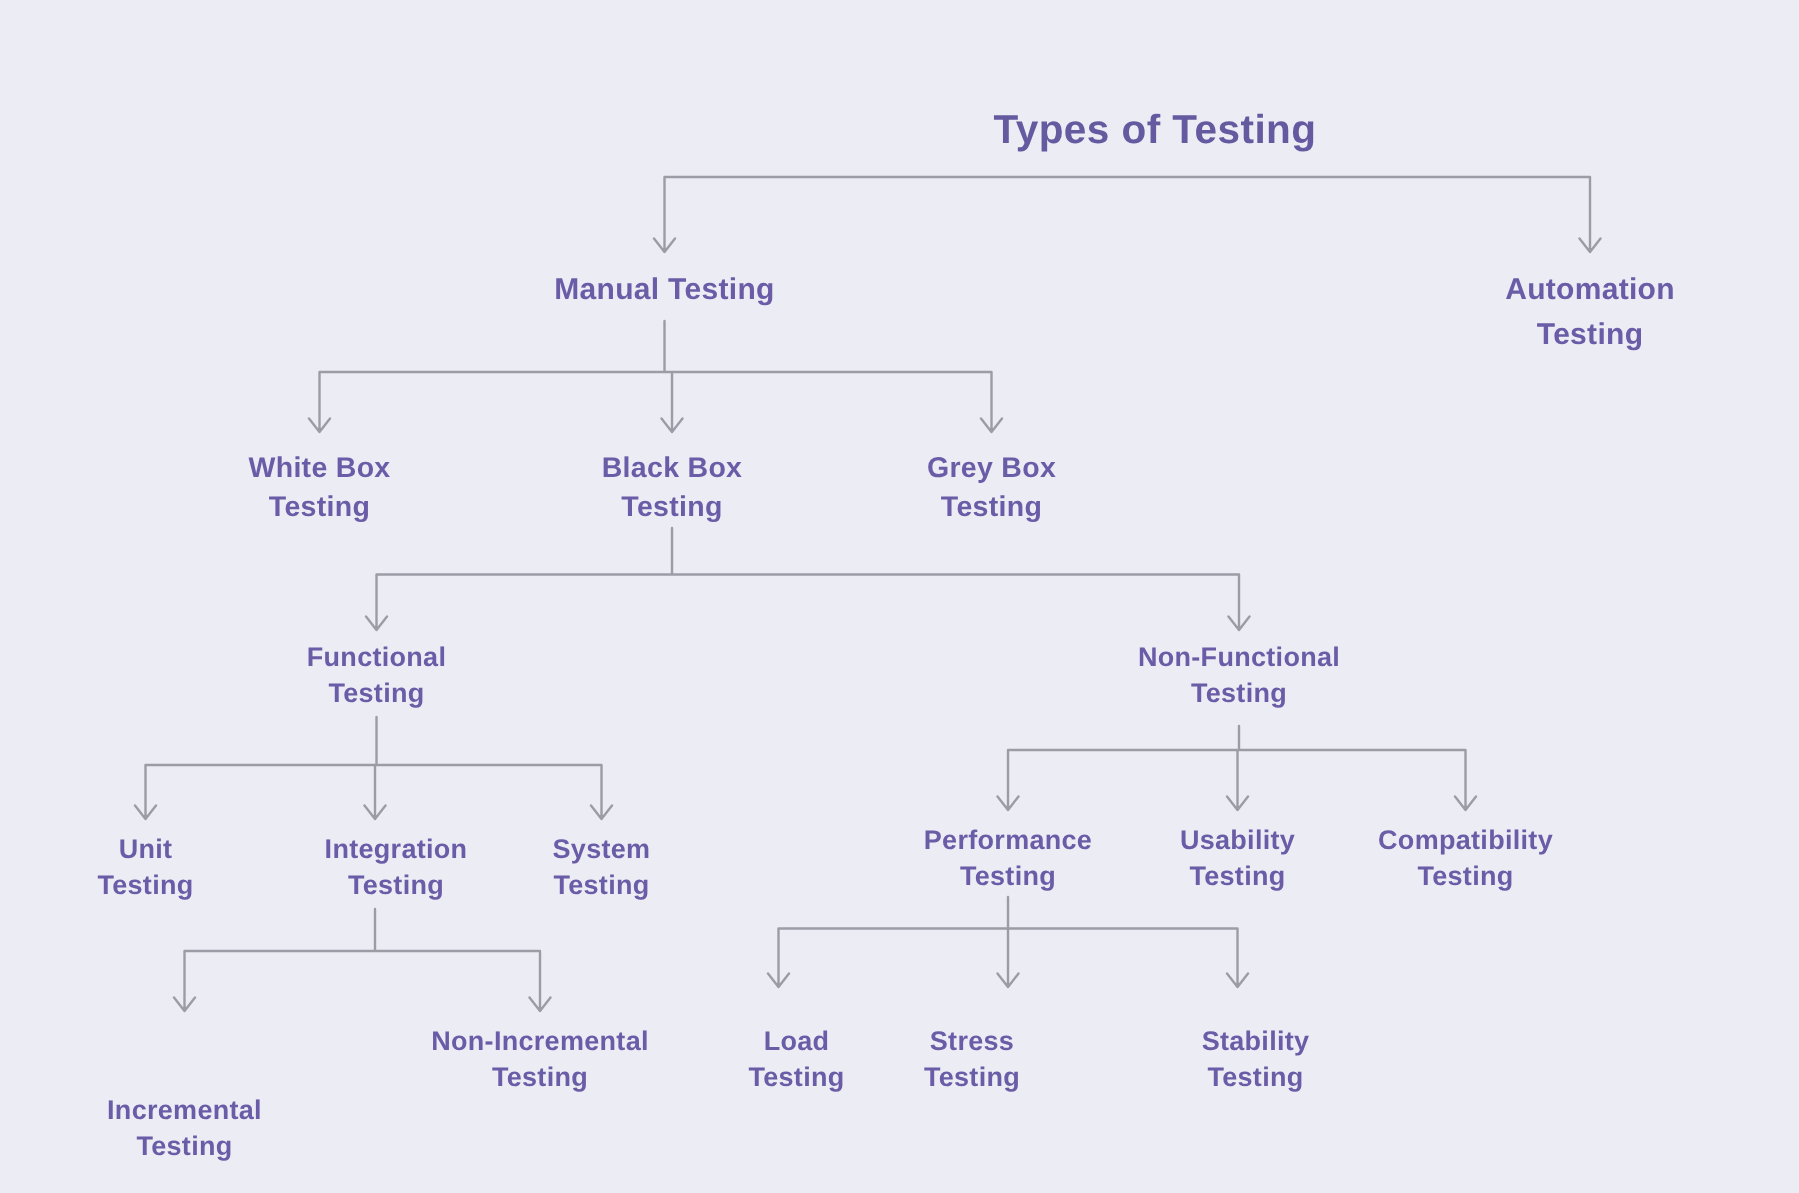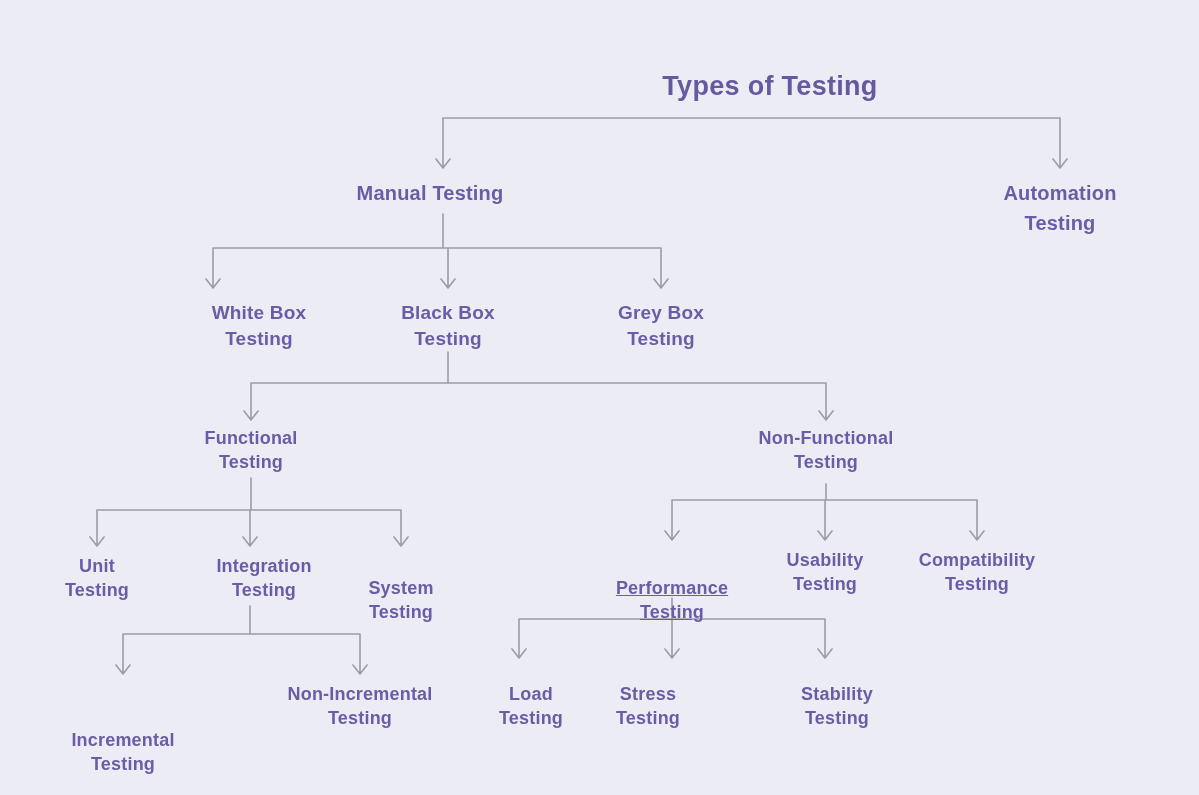--- a/index.html
+++ b/index.html
@@ -39,40 +39,40 @@
 </style>
 </head>
 <body>
 
 <div id="canvas" style="width: 1199px; height: 795px;">
   <svg id="connector-svg" xmlns="http://www.w3.org/2000/svg" width="1199" height="795" viewBox="0 0 1199 795">
       <path d="M 443 118 H 1060 M 443 118 V 168 M 436 159 L 443 168 L 450 159 M 1060 118 V 168 M 1053 159 L 1060 168 L 1067 159 M 213 248 H 661 M 443 214 V 248 M 213 248 V 288 M 206 279 L 213 288 L 220 279 M 448 248 V 288 M 441 279 L 448 288 L 455 279 M 661 248 V 288 M 654 279 L 661 288 L 668 279 M 251 383 H 826 M 448 352 V 383 M 251 383 V 420 M 244 411 L 251 420 L 258 411 M 826 383 V 420 M 819 411 L 826 420 L 833 411 M 97 510 H 401 M 251 478 V 510 M 97 510 V 546 M 90 537 L 97 546 L 104 537 M 250 510 V 546 M 243 537 L 250 546 L 257 537 M 401 510 V 546 M 394 537 L 401 546 L 408 537 M 123 634 H 360 M 250 606 V 634 M 123 634 V 674 M 116 665 L 123 674 L 130 665 M 360 634 V 674 M 353 665 L 360 674 L 367 665 M 672 500 H 977 M 826 484 V 500 M 672 500 V 540 M 665 531 L 672 540 L 679 531 M 825 500 V 540 M 818 531 L 825 540 L 832 531 M 977 500 V 540 M 970 531 L 977 540 L 984 531 M 519 619 H 825 M 672 598 V 619 M 519 619 V 658 M 512 649 L 519 658 L 526 649 M 672 619 V 658 M 665 649 L 672 658 L 679 649 M 825 619 V 658 M 818 649 L 825 658 L 832 649" fill="none" stroke="#9C9CA6" stroke-width="1.6" stroke-linecap="round" stroke-linejoin="round"></path>
     </svg>
   <div id="nodes">
       <div class="node size-title" style="left: 770px; top: 70px;">Types of Testing</div>
-      <div class="node size-l1" style="left: 430px; top: 178px;">Manual Testing</div>
+      <div class="node size-l1" style="left: 443px; top: 178px;">Manual Testing</div>
       <div class="node size-l1" style="left: 1060px; top: 178px;">Automation
 Testing</div>
-      <div class="node size-l2" style="left: 213px; top: 300px; margin-left: 46px;">White Box
+      <div class="node size-l2" style="left: 213px; top: 300px;">White Box
 Testing</div>
       <div class="node size-l2" style="left: 448px; top: 300px;">Black Box
 Testing</div>
       <div class="node size-l2" style="left: 661px; top: 300px;">Grey Box
 Testing</div>
       <div class="node size-l3" style="left: 251px; top: 426px;">Functional
 Testing</div>
       <div class="node size-l3" style="left: 826px; top: 426px;">Non-Functional
 Testing</div>
       <div class="node size-l3" style="left: 97px; top: 554px;">Unit
 Testing</div>
       <div class="node size-l3" style="left: 264px; top: 554px;">Integration
 Testing</div>
-      <div class="node size-l3" style="left: 401px; top: 554px; margin-top: 22px;">System
+      <div class="node size-l3" style="left: 401px; top: 554px;">System
 Testing</div>
-      <div class="node size-l3" style="left: 672px; top: 576px; text-decoration: underline;">Performance
+      <div class="node size-l3" style="left: 672px; top: 548px;">Performance
 Testing</div>
       <div class="node size-l3" style="left: 825px; top: 548px;">Usability
 Testing</div>
       <div class="node size-l3" style="left: 977px; top: 548px;">Compatibility
 Testing</div>
       <div class="node size-l3" style="left: 123px; top: 682px; margin-top: 46px;">Incremental
 Testing</div>
       <div class="node size-l3" style="left: 360px; top: 682px;">Non-Incremental
 Testing</div>
       <div class="node size-l3" style="left: 531px; top: 682px;">Load

